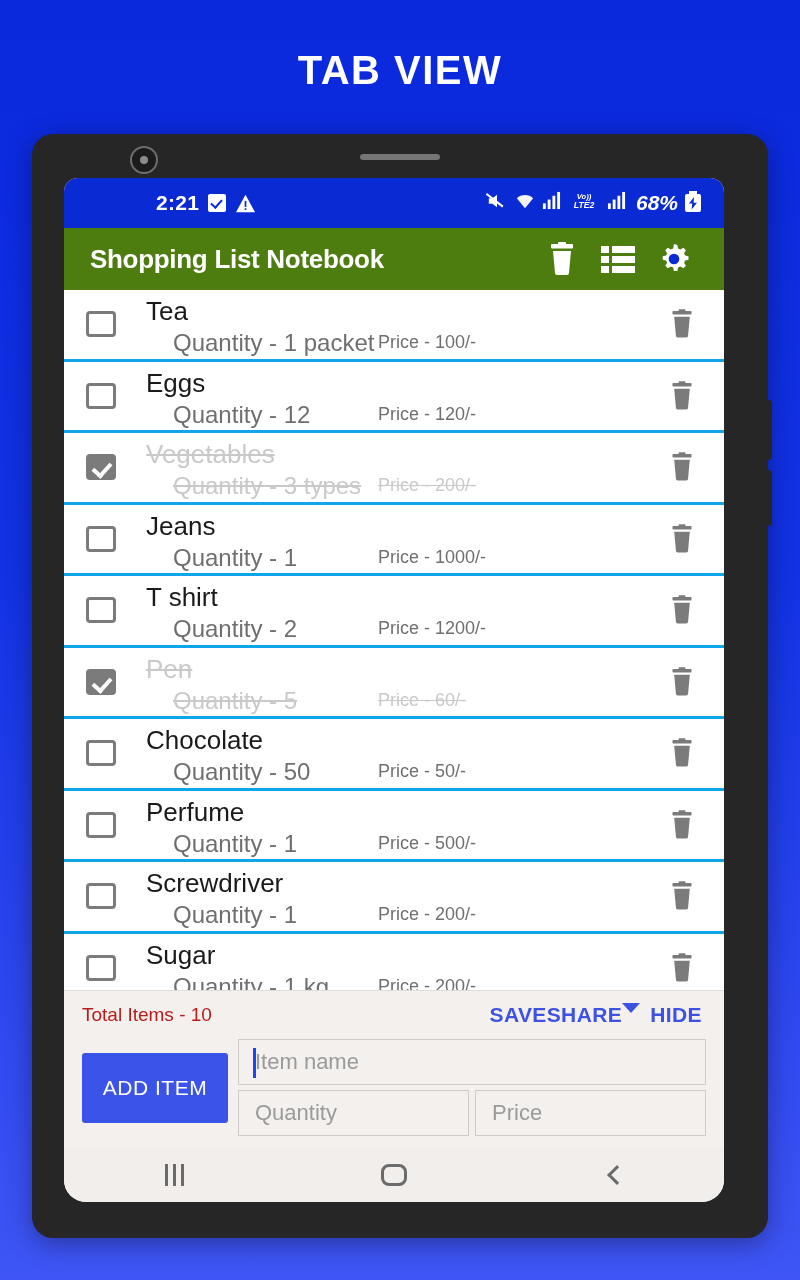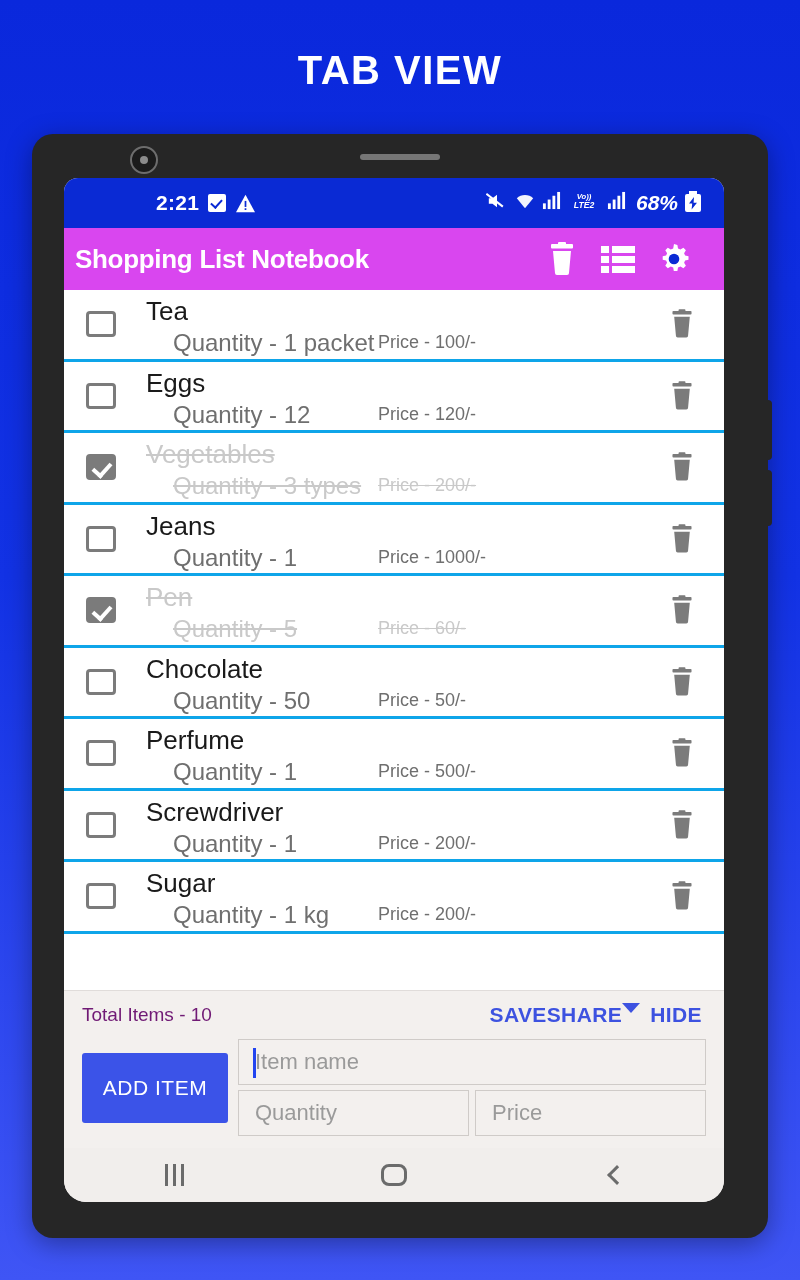--- a/index.html
+++ b/index.html
@@ -131,24 +131,24 @@
     left: 5px; top: 3px;
     width: 5px; height: 9px;
     border: solid #0a2ad4;
     border-width: 0 2.5px 2.5px 0;
     transform: rotate(42deg);
   }
 
   
   #app-bar {
     height: 62px;
-    background: #d946ef;
-    display: flex;
-    align-items: center;
-    padding: 0 22px 0 11px;
+    background: #4d7c0f;
+    display: flex;
+    align-items: center;
+    padding: 0 22px 0 26px;
     flex: 0 0 auto;
   }
   #app-title {
     color: #ffffff;
     font-size: 26px;
     font-weight: bold;
     letter-spacing: -0.3px;
     flex: 1 1 auto;
     white-space: nowrap;
   }
@@ -251,21 +251,21 @@
     padding: 0 18px 0 18px;
     border-top: 1px solid #e0dcda;
   }
   #panel-top-row {
     display: flex;
     align-items: center;
     height: 48px;
   }
   #total-items {
     font-size: 19px;
-    color: #701a75;
+    color: #b91c1c;
   }
   #panel-actions {
     margin-left: auto;
     display: flex;
     align-items: center;
     padding-right: 4px;
   }
   .text-action {
     color: #3d52e0;
     font-size: 21px;
@@ -498,20 +498,35 @@
               <path d="M6 8.5 h18 l-2 22 a2 2 0 0 1 -2 2 h-10 a2 2 0 0 1 -2 -2 Z" fill="#7b7b7b"></path>
             </svg>
           </div>
         </div>
         <div class="list-row">
           <div class="row-checkbox"></div>
           <div class="row-body">
             <div class="row-name">Jeans</div>
             <div class="row-qty">Quantity - 1</div>
             <div class="row-price">Price - 1000/-</div>
+          </div>
+          <div class="row-delete">
+            <svg width="26" height="30" viewBox="0 0 30 34">
+              <rect x="4" y="2" width="22" height="4" rx="1" fill="#7b7b7b"></rect>
+              <rect x="11" y="0" width="8" height="2.6" rx="1" fill="#7b7b7b"></rect>
+              <path d="M6 8.5 h18 l-2 22 a2 2 0 0 1 -2 2 h-10 a2 2 0 0 1 -2 -2 Z" fill="#7b7b7b"></path>
+            </svg>
+          </div>
+        </div>
+        <div class="list-row">
+          <div class="row-checkbox"></div>
+          <div class="row-body">
+            <div class="row-name">T shirt</div>
+            <div class="row-qty">Quantity - 2</div>
+            <div class="row-price">Price - 1200/-</div>
           </div>
           <div class="row-delete">
             <svg width="26" height="30" viewBox="0 0 30 34">
               <rect x="4" y="2" width="22" height="4" rx="1" fill="#7b7b7b"></rect>
               <rect x="11" y="0" width="8" height="2.6" rx="1" fill="#7b7b7b"></rect>
               <path d="M6 8.5 h18 l-2 22 a2 2 0 0 1 -2 2 h-10 a2 2 0 0 1 -2 -2 Z" fill="#7b7b7b"></path>
             </svg>
           </div>
         </div>
         <div class="list-row checked">

